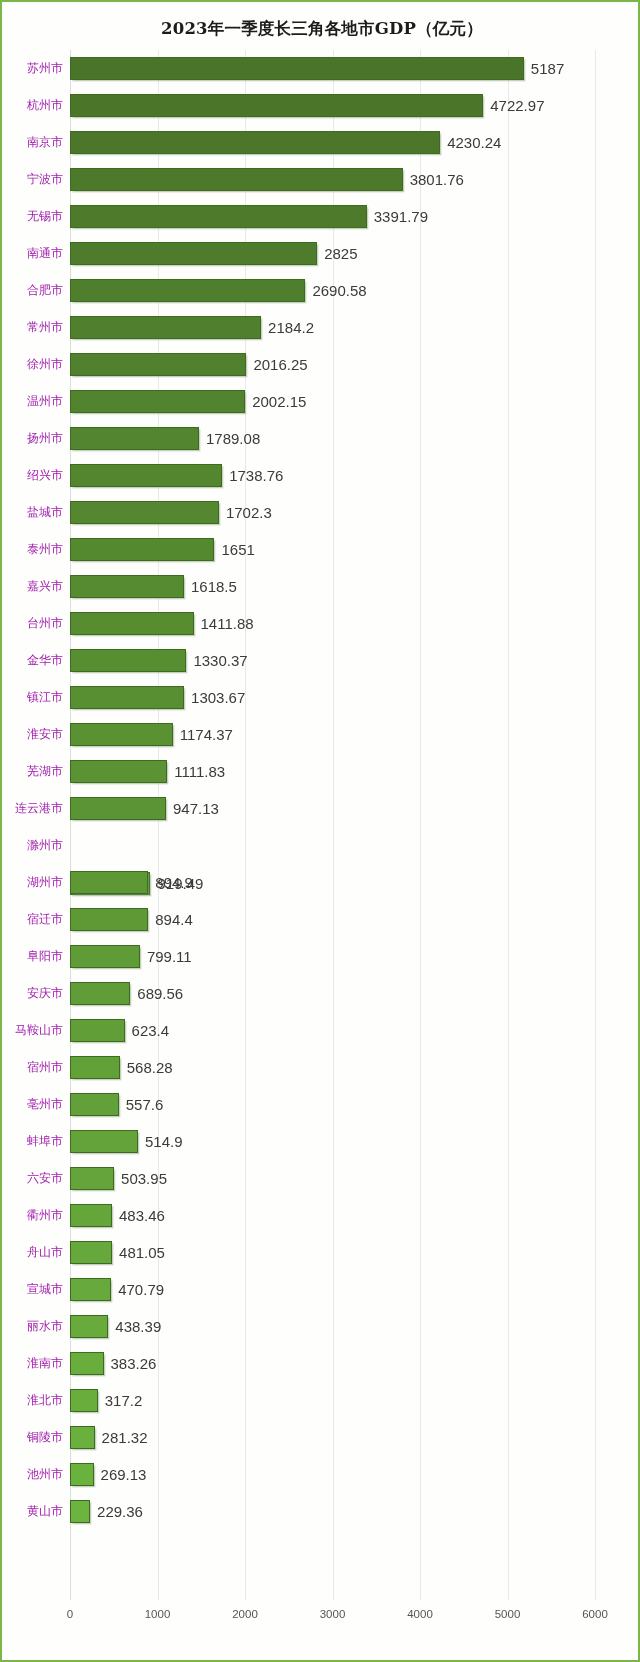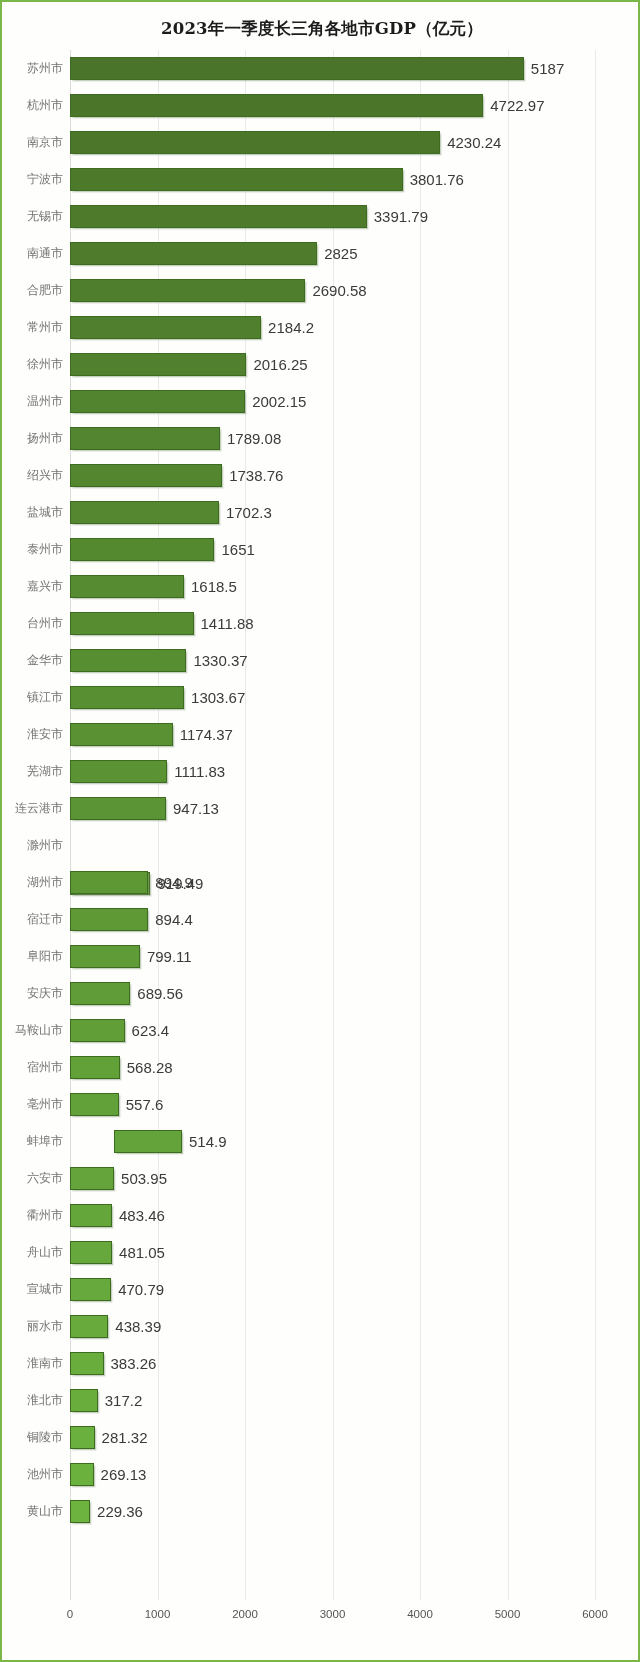--- a/index.html
+++ b/index.html
@@ -61,21 +61,21 @@
   }
   .cat-label {
     position: absolute;
     right: 100%;
     margin-right: 7px;
     top: 0;
     height: 37px;
     line-height: 37px;
     font-family: "DejaVu Serif", "Liberation Serif", serif;
     font-size: 12px;
-    color: #737373;
+    color: #a21caf;
     white-space: nowrap;
   }
   .bar-wrap {
     position: absolute;
     left: 0;
     top: 7px;
     height: 23px;
   }
   .bar {
     height: 23px;
@@ -193,21 +193,21 @@
         </div>
         <div class="row">
           <div class="cat-label">温州市</div>
           <div class="bar-wrap" style="width: 175.188px;">
             <div class="bar" style="width: 100%; background: rgb(82, 131, 46);"></div>
             <div class="val-label">2002.15</div>
           </div>
         </div>
         <div class="row">
           <div class="cat-label">扬州市</div>
-          <div class="bar-wrap" style="width: 150px;">
+          <div class="bar-wrap" style="width: 129px;">
             <div class="bar" style="width: 100%; background: rgb(83, 132, 47);"></div>
             <div class="val-label">1789.08</div>
           </div>
         </div>
         <div class="row">
           <div class="cat-label">绍兴市</div>
           <div class="bar-wrap" style="width: 152.142px;">
             <div class="bar" style="width: 100%; background: rgb(84, 134, 47);"></div>
             <div class="val-label">1738.76</div>
           </div>
@@ -326,21 +326,21 @@
         </div>
         <div class="row">
           <div class="cat-label">亳州市</div>
           <div class="bar-wrap" style="width: 48.79px;">
             <div class="bar" style="width: 100%; background: rgb(98, 161, 57);"></div>
             <div class="val-label">557.6</div>
           </div>
         </div>
         <div class="row">
           <div class="cat-label">蚌埠市</div>
-          <div class="bar-wrap" style="width: 68px; padding-left: 44px;">
+          <div class="bar-wrap" style="width: 68px;">
             <div class="bar" style="width: 100%; background: rgb(99, 163, 57);"></div>
             <div class="val-label">514.9</div>
           </div>
         </div>
         <div class="row">
           <div class="cat-label">六安市</div>
           <div class="bar-wrap" style="width: 44.0956px;">
             <div class="bar" style="width: 100%; background: rgb(100, 164, 58);"></div>
             <div class="val-label">503.95</div>
           </div>

